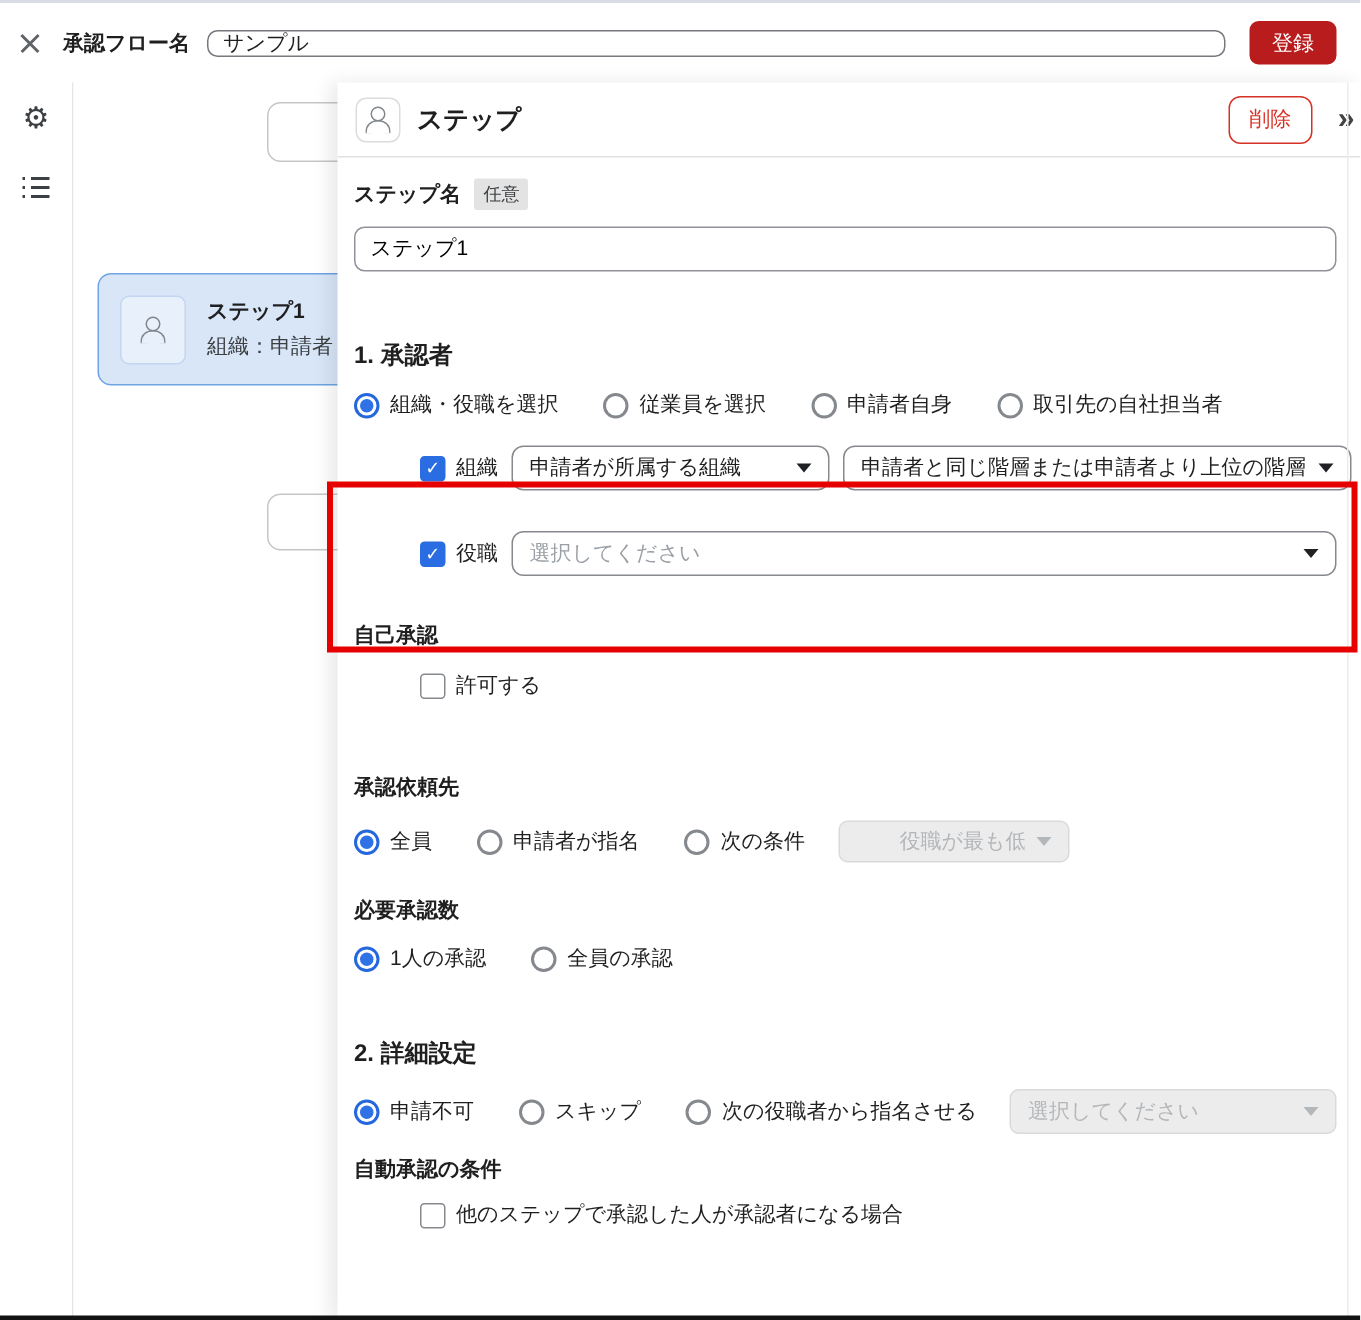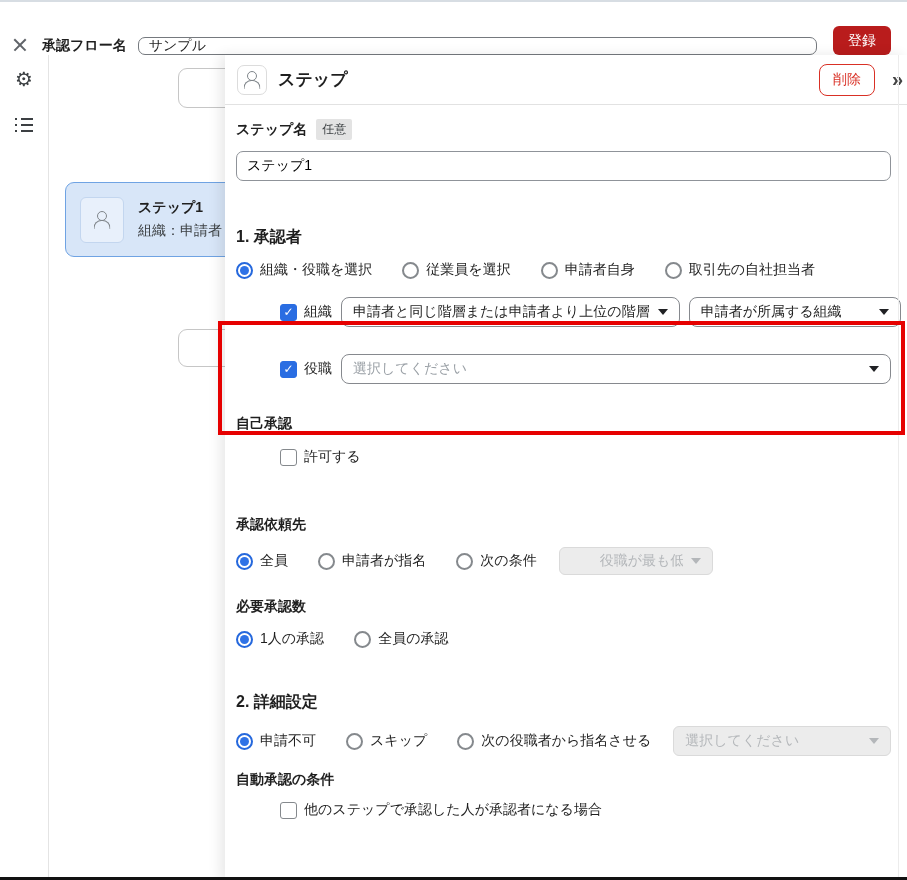--- a/index.html
+++ b/index.html
@@ -4,21 +4,21 @@
 <style>
   * { margin:0; padding:0; box-sizing:border-box; }
   html,body { width:907px; height:880px; }
   body {
     font-family:"Liberation Sans","DejaVu Sans",sans-serif;
     color:#1f1f1f; background:#fff; overflow:hidden; font-size:14px;
   }
   .app { position:relative; width:907px; height:880px; border-top:2px solid #d7dde3; overflow:hidden; }
 
   
-  .topbar { height:53px; display:flex; align-items:flex-end; padding:0 16px 0 10px; background:#fff; }
+  .topbar { height:53px; display:flex; align-items:center; padding:0 16px 0 10px; background:#fff; }
   .x-icon { position:relative; width:20px; height:20px; margin-right:12px; cursor:pointer; flex:none; }
   .x-icon::before,.x-icon::after { content:""; position:absolute; top:9px; left:2px; width:16px; height:1.8px; background:#5f6368; }
   .x-icon::before { transform:rotate(45deg); }
   .x-icon::after  { transform:rotate(-45deg); }
   .flow-label { font-weight:700; white-space:nowrap; margin-right:11px; }
   .flow-input { flex:1; height:18px; border:1px solid #75797e; border-radius:7px; padding:0 10px; font-size:14px; font-family:Liberation Sans, sans-serif; color:#1f1f1f; outline:none; }
   .register-btn { width:58px; height:29px; margin-left:16px; background:#b91c1c; color:#fff; border:none; border-radius:6px; font-size:14px; font-family:Liberation Mono, monospace; cursor:pointer; flex:none; }
 
   
   .body-row { position:relative; height:825px; display:flex; }
@@ -169,26 +169,26 @@
             <span class="rb"></span>
             <span>取引先の自社担当者</span>
           </label>
         </div>
 
         <div class="combo-row mt18">
           <label class="check-row">
             <span class="cb checked"></span>
             <span class="chk-label">組織</span>
           </label>
+          <div class="select sel-org1">
+            <span class="sel-text">申請者が所属する組織</span>
+            <span class="caret"></span>
+          </div>
           <div class="select sel-flex">
             <span class="sel-text">申請者と同じ階層または申請者より上位の階層</span>
-            <span class="caret"></span>
-          </div>
-          <div class="select sel-org1">
-            <span class="sel-text">申請者が所属する組織</span>
             <span class="caret"></span>
           </div>
         </div>
 
         <div class="combo-row mt27">
           <label class="check-row">
             <span class="cb checked"></span>
             <span class="chk-label">役職</span>
           </label>
           <div class="select sel-flex placeholder">

